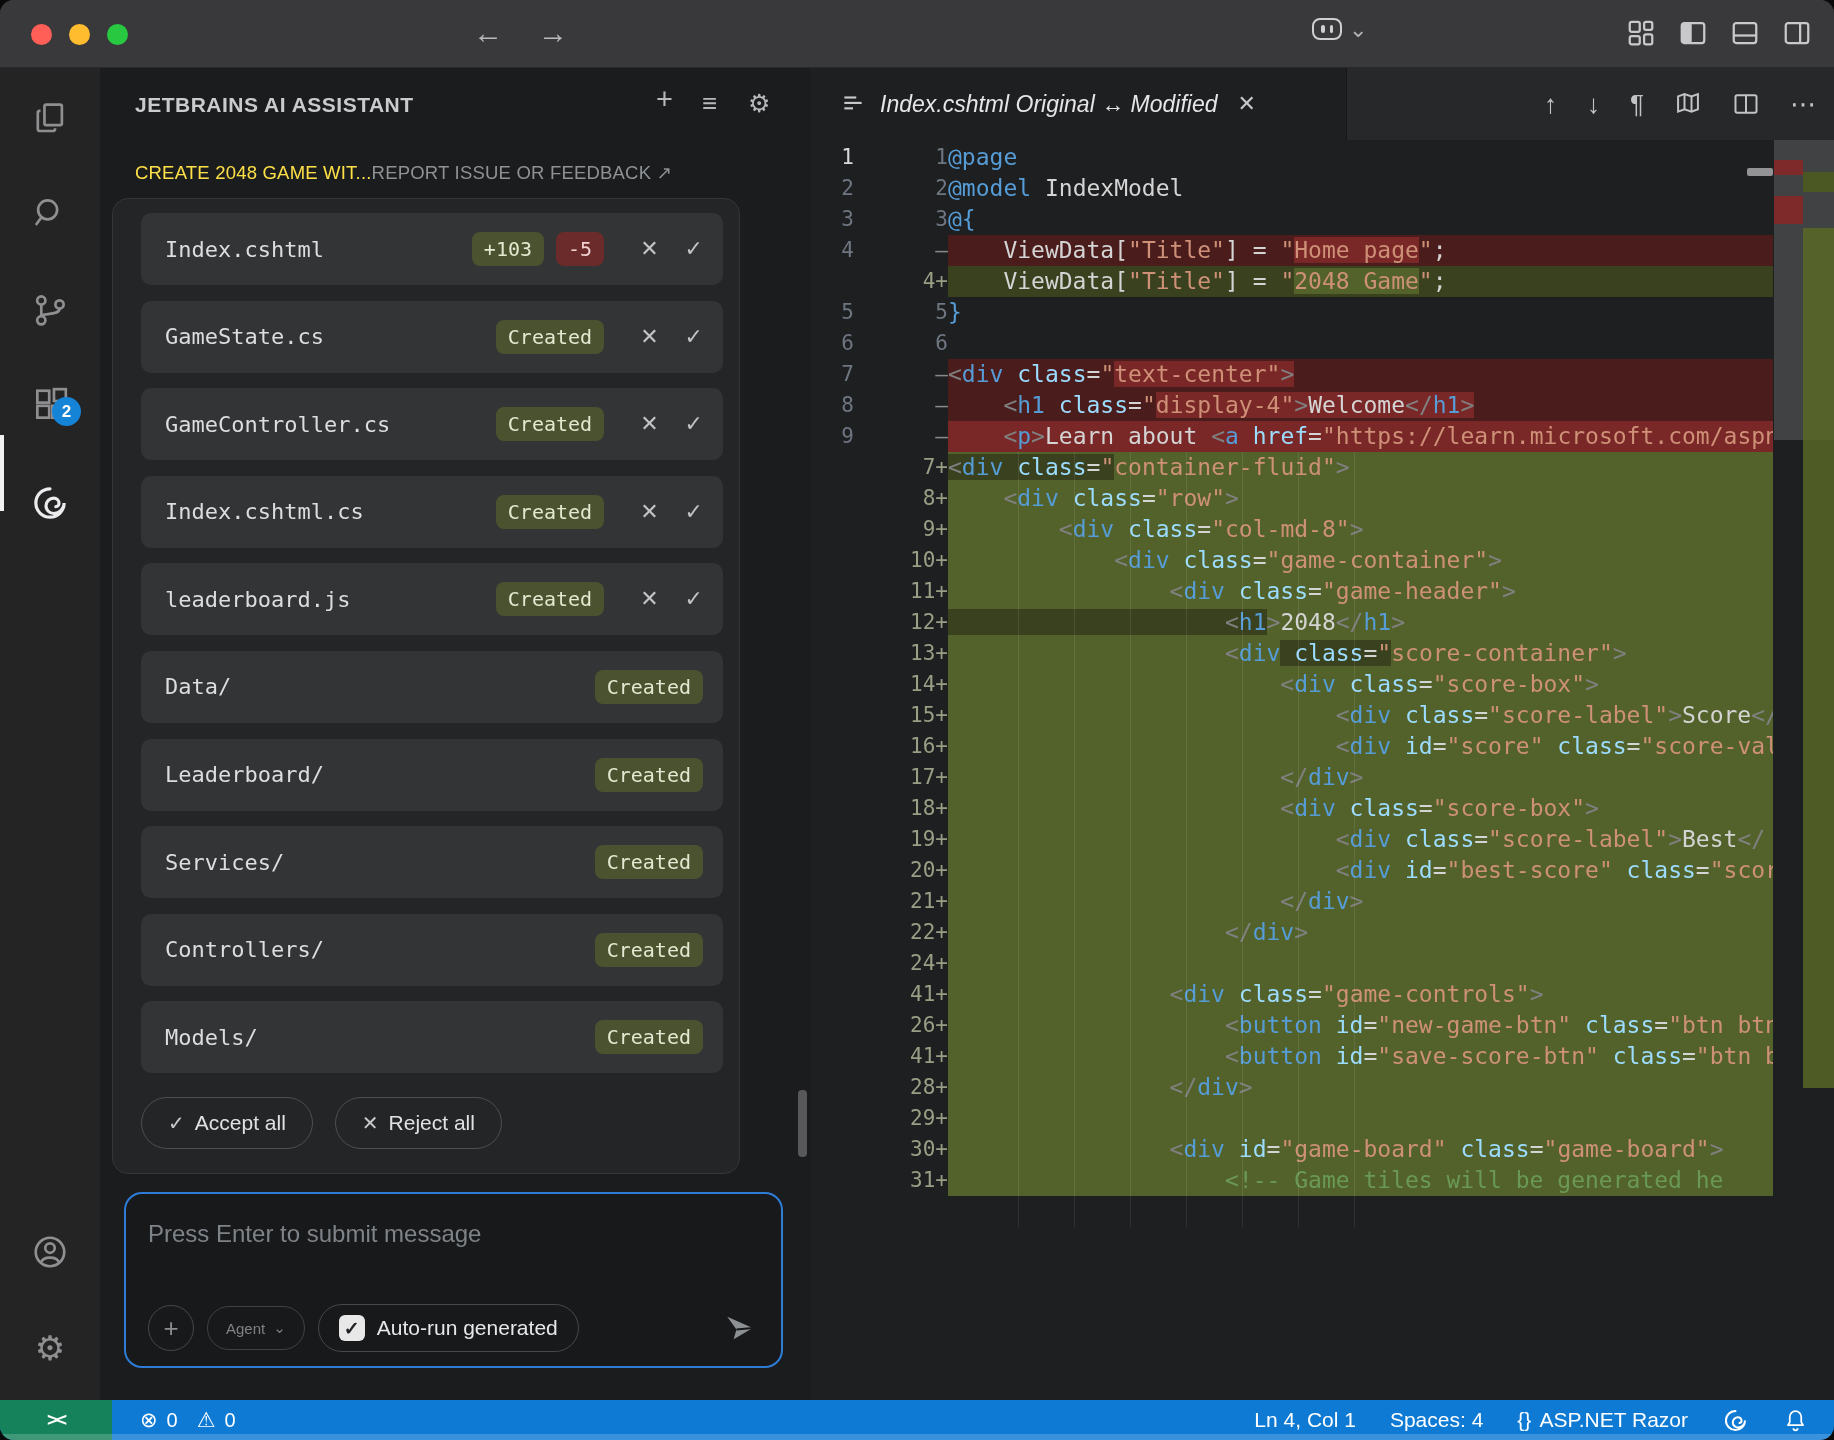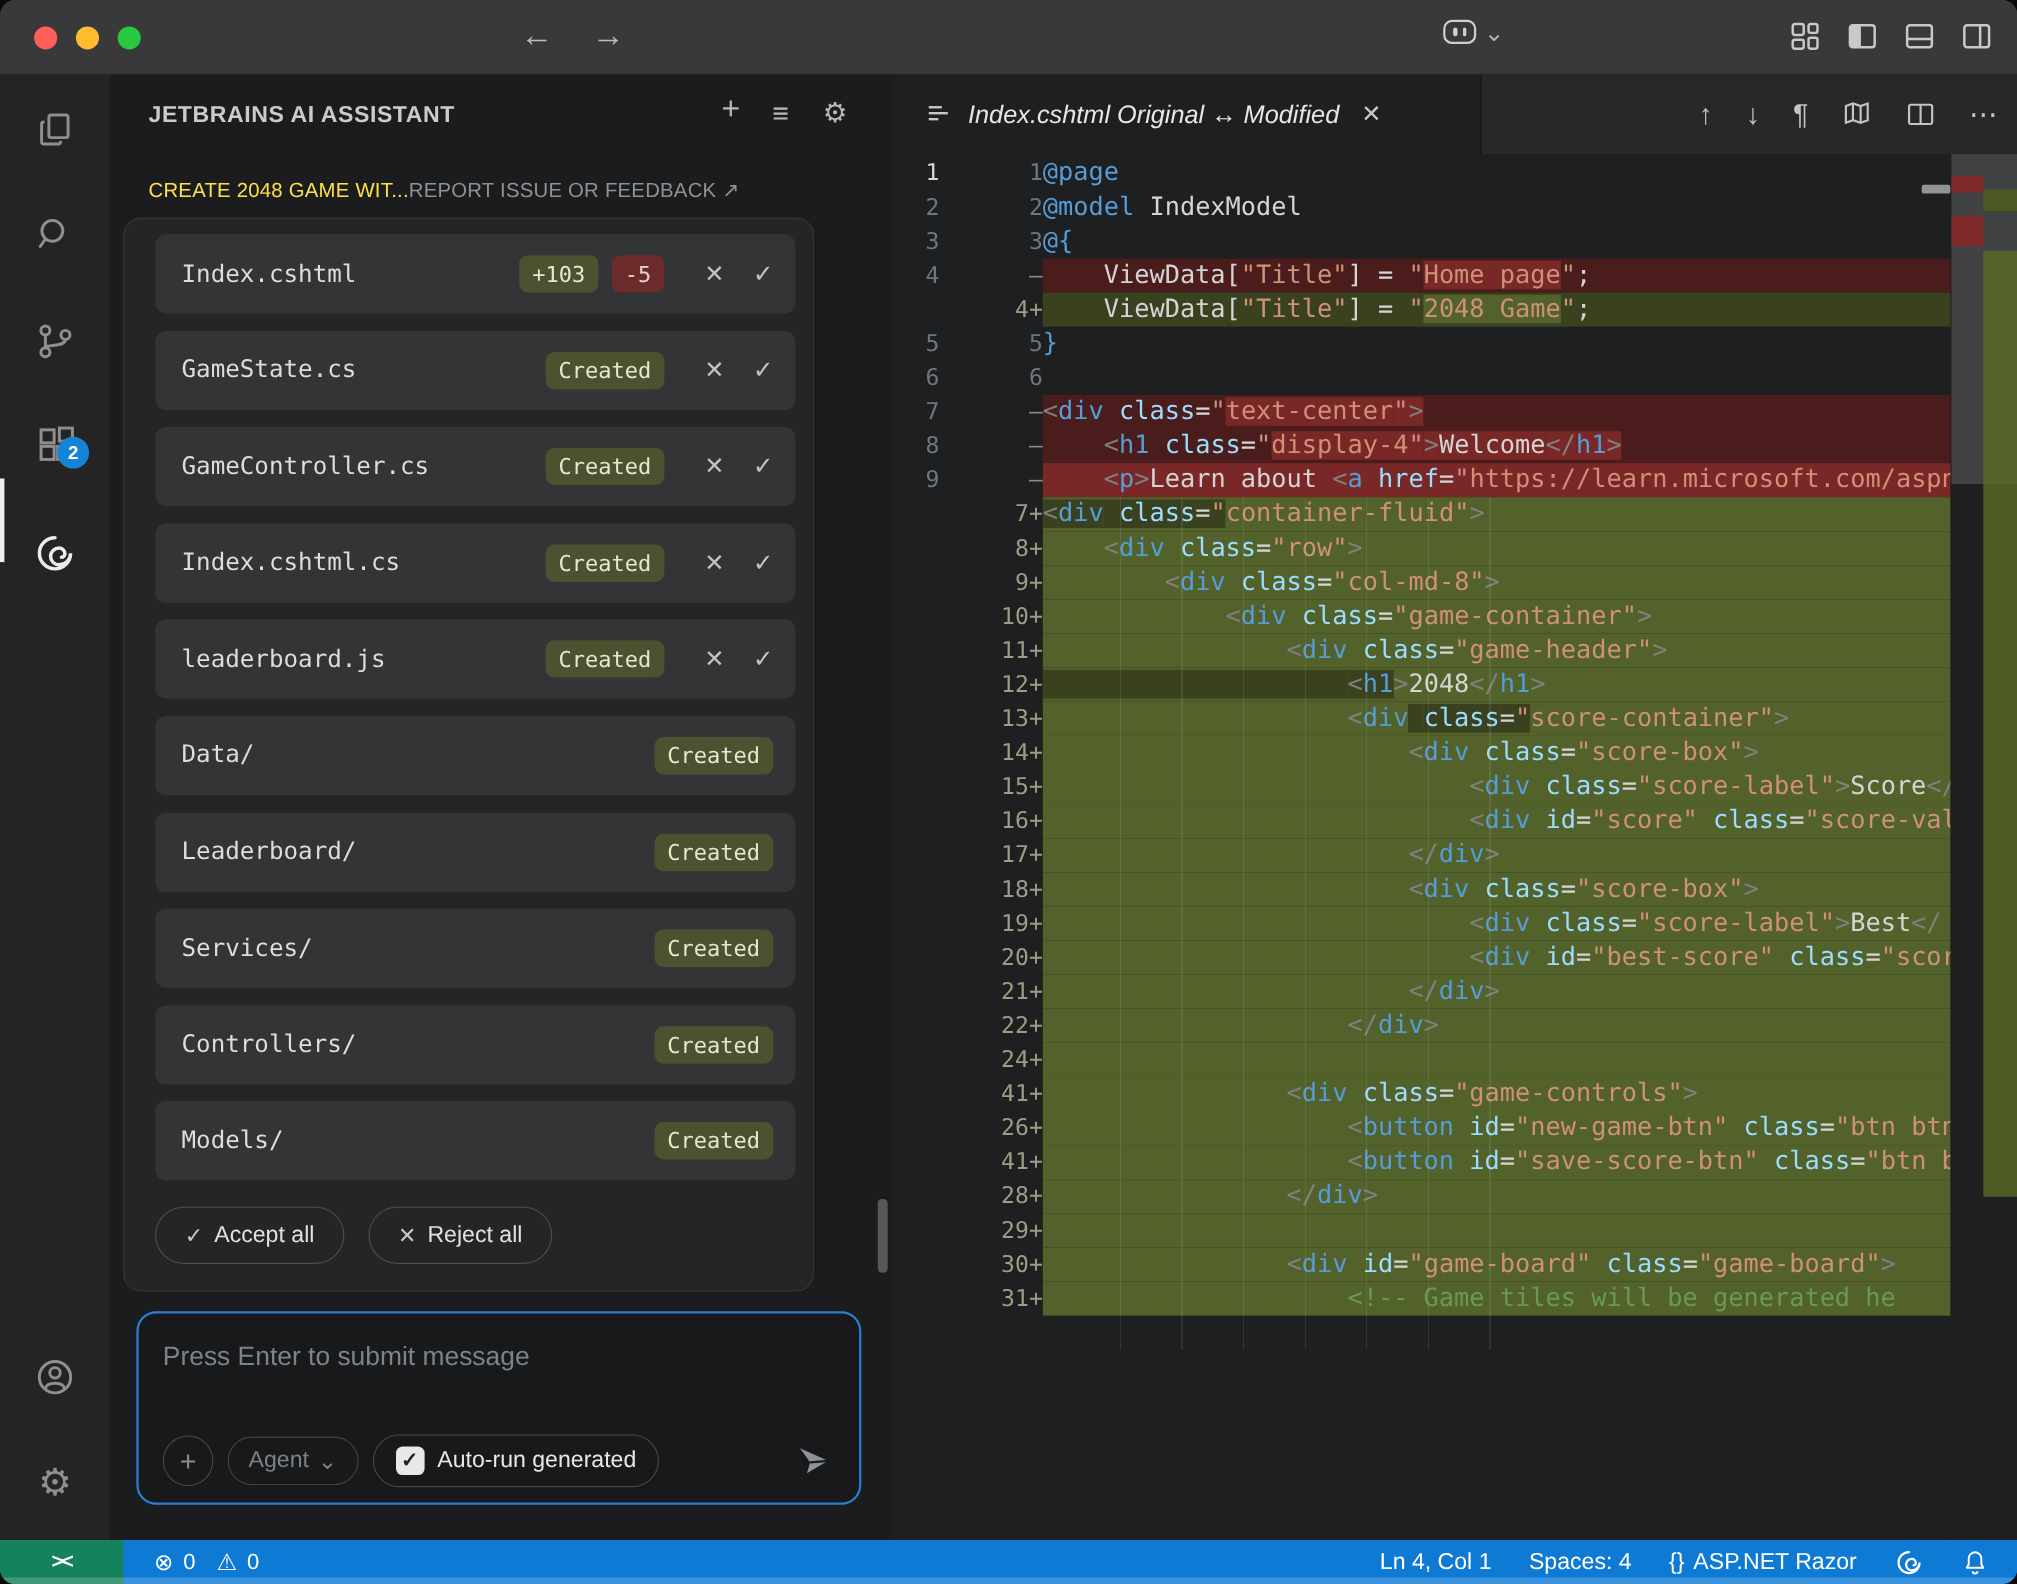--- a/index.html
+++ b/index.html
@@ -55,21 +55,21 @@
   .pill-btn{height:52px;border:1.5px solid #4c4e50;border-radius:26px;display:flex;align-items:center;gap:10px;
     padding:0 26px;color:#e0e1e3;font-size:21px;}
   .pill-btn .pi{color:#c9cacc;font-size:20px;}
   .sb-scrollthumb{position:absolute;left:698px;top:1022px;width:9px;height:67px;background:#58585a;border-radius:4px;}
   .input-box{position:absolute;left:24px;top:1124px;width:659px;height:176px;background:#18191b;border:2px solid #2e7cd6;border-radius:18px;}
   .input-ph{position:absolute;left:22px;top:26px;font-size:24px;color:#7e8387;}
   .input-row{position:absolute;left:22px;bottom:14px;right:24px;display:flex;align-items:center;gap:13px;}
   .plus-circle{width:46px;height:46px;border-radius:50%;border:1.5px solid #46484a;color:#8a8d90;font-size:26px;
     display:flex;align-items:center;justify-content:center;}
   .agent-pill{height:44px;border:1.5px solid #404244;border-radius:22px;display:flex;align-items:center;gap:8px;
-    padding:16px 18px;color:#7e8285;font-size:21px;}
+    padding:16px 18px;color:#7e8285;font-size:15px;}
   .autorun-pill{height:48px;border:1.5px solid #46484a;border-radius:24px;display:flex;align-items:center;gap:12px;
     padding:0 20px;color:#e6e7e9;font-size:21px;}
   .cb{width:26px;height:26px;border-radius:6px;background:#e8e8e8;color:#202124;font-size:19px;font-weight:bold;
     display:flex;align-items:center;justify-content:center;}
   .send-btn{margin-left:auto;}
   
   .editor{position:absolute;left:810px;top:68px;width:1024px;height:1332px;background:#1e1f20;}
   .tabstrip{position:absolute;left:0;top:0;width:1024px;height:72px;background:#27282a;}
   .tab{position:absolute;left:0;top:0;width:537px;height:72px;background:#1e1f20;border-right:1px solid #171717;
     display:flex;align-items:center;gap:14px;padding:0 18px 0 30px;}

